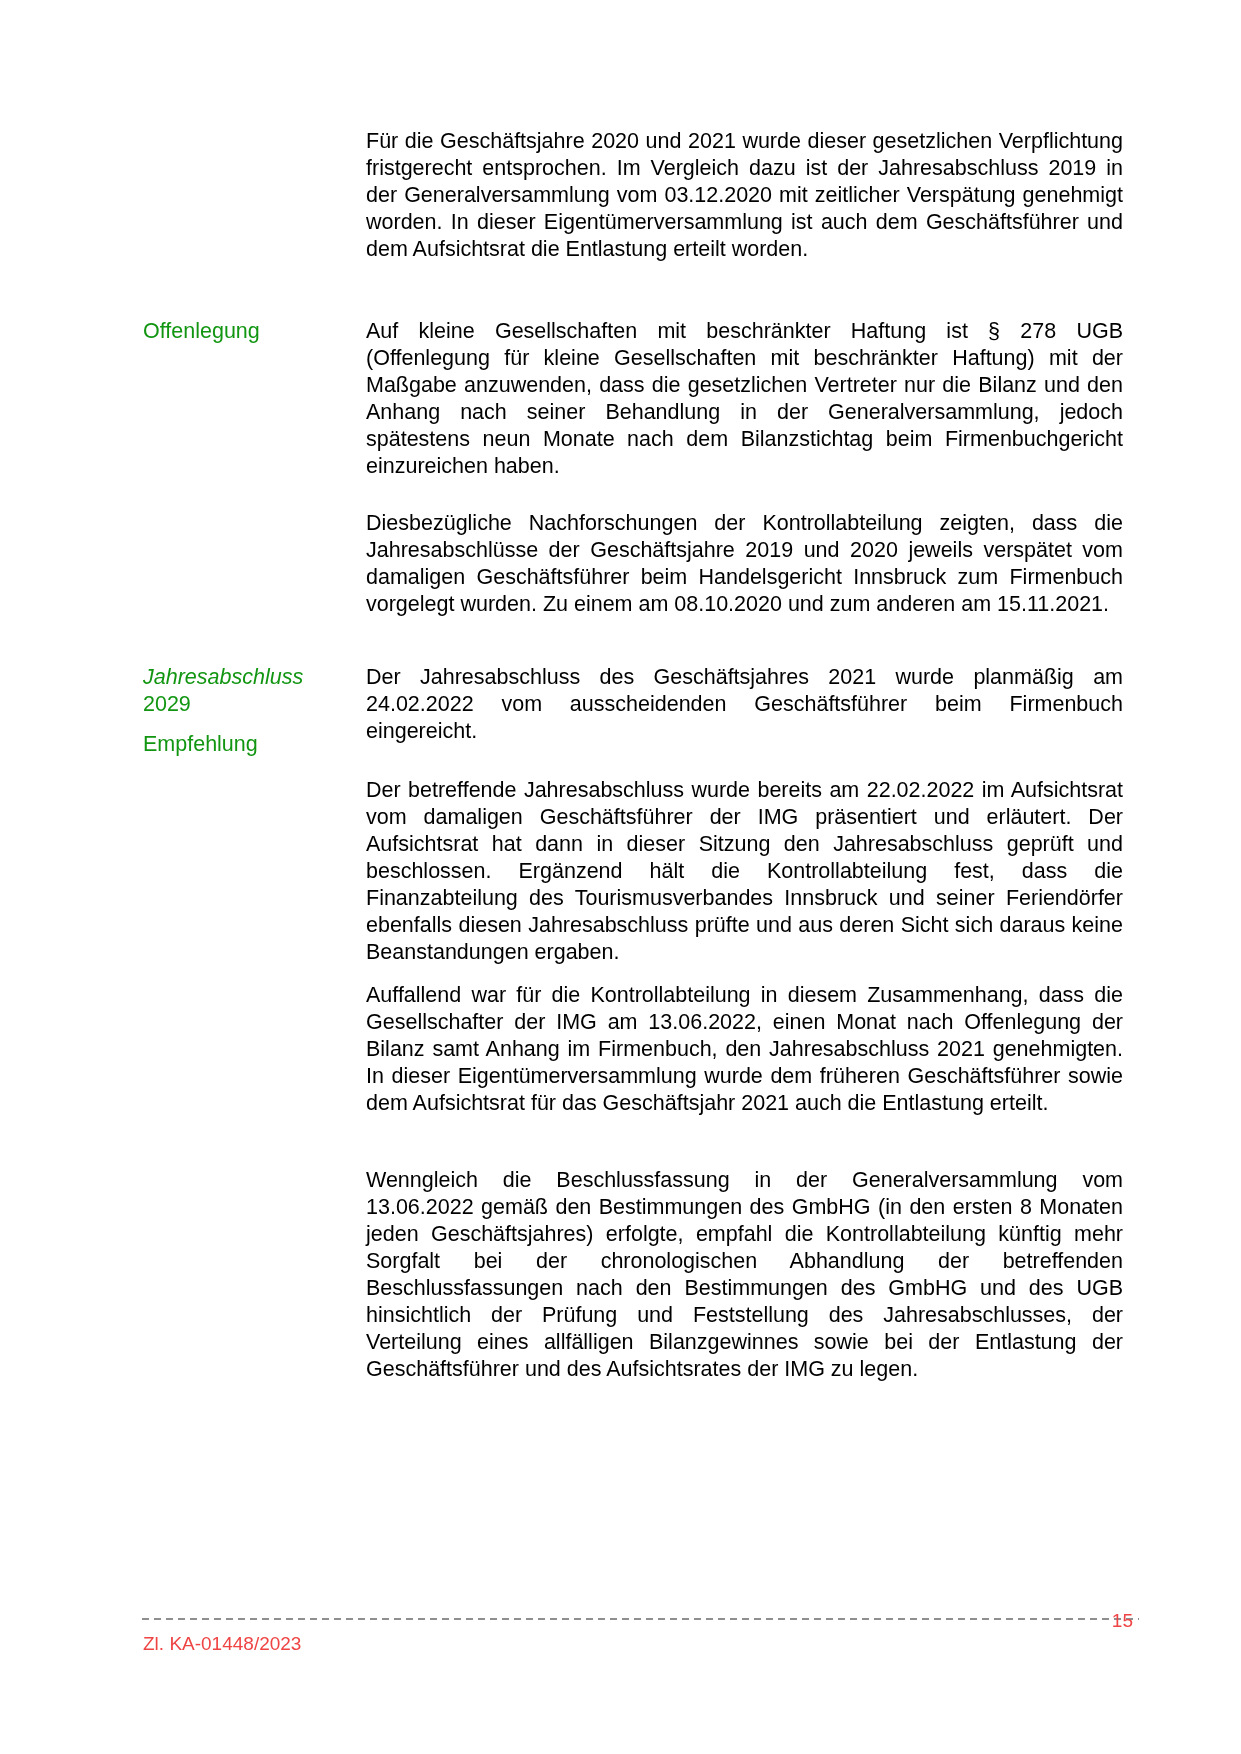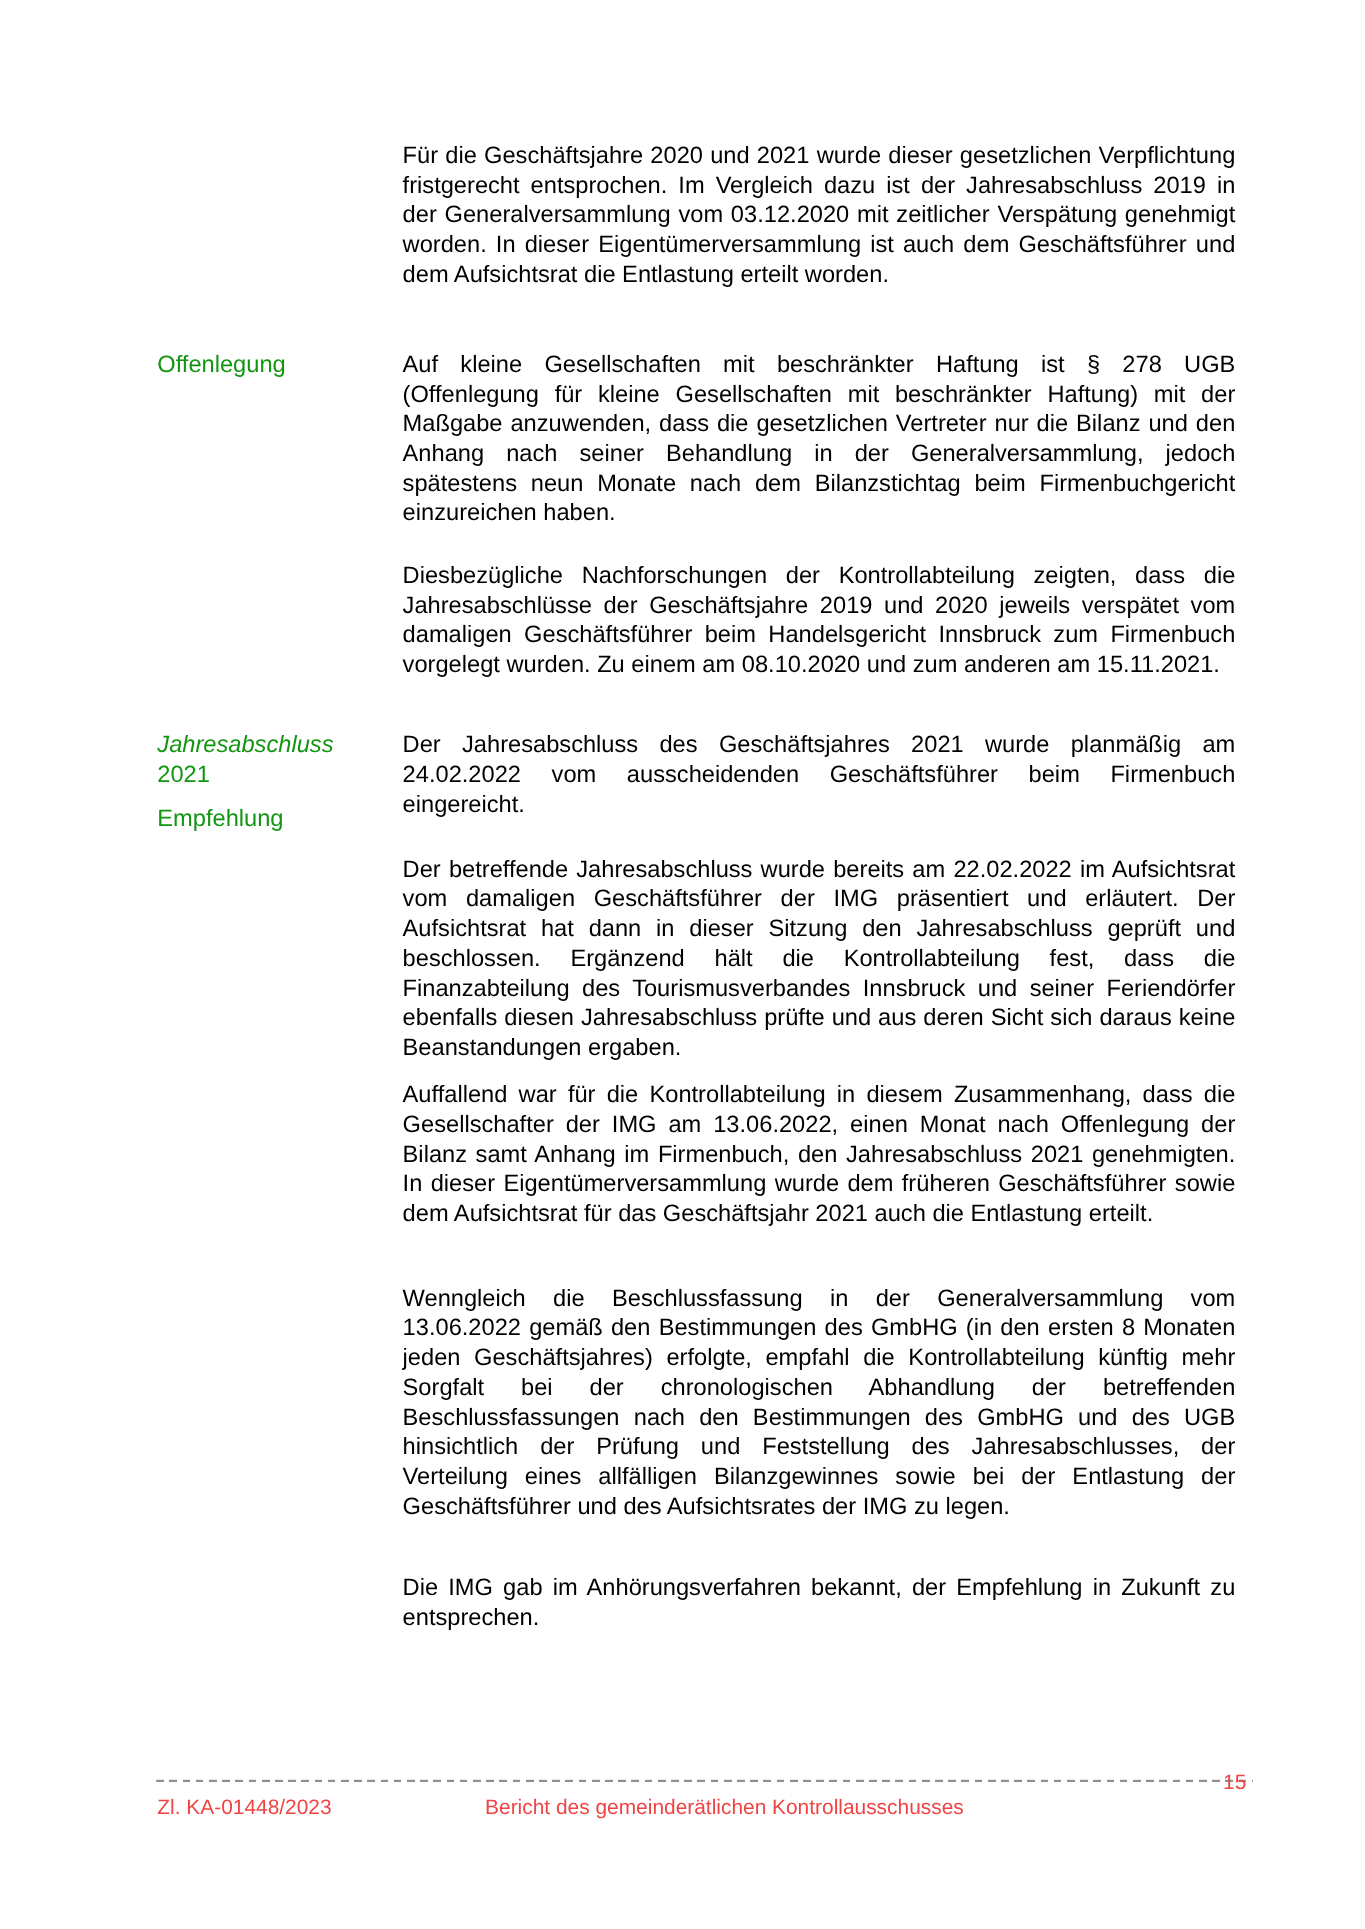--- a/index.html
+++ b/index.html
@@ -60,44 +60,42 @@
 <body>
 
 <div class="page">
 
   <div class="margin-label" style="top:318px;">
     <span>Offenlegung</span>
   </div>
 
   <div class="margin-label" style="top:664px;">
     <span style="display:block;font-style:italic;">Jahresabschluss</span>
-    <span style="display:block;">2021</span>
+    <span style="display:block;">2029</span>
   </div>
 
   <div class="margin-label" style="top:731px;">
     <span>Empfehlung</span>
   </div>
 
   <div class="body-par" style="top:128px;">Für die Geschäftsjahre 2020 und 2021 wurde dieser gesetzlichen Verpflichtung fristgerecht entsprochen. Im Vergleich dazu ist der Jahresabschluss 2019 in der Generalversammlung vom 03.12.2020 mit zeitlicher Verspätung genehmigt worden. In dieser Eigentümer­versammlung ist auch dem Geschäftsführer und dem Aufsichtsrat die Entlastung erteilt worden.</div>
 
   <div class="body-par" style="top:318px;">Auf kleine Gesellschaften mit beschränkter Haftung ist § 278 UGB (Offenlegung für kleine Gesellschaften mit beschränkter Haftung) mit der Maßgabe anzuwenden, dass die gesetzlichen Vertreter nur die Bilanz und den Anhang nach seiner Behandlung in der General­versammlung, jedoch spätestens neun Monate nach dem Bilanz­stichtag beim Firmenbuchgericht einzureichen haben.</div>
 
   <div class="body-par" style="top:510px;">Diesbezügliche Nachforschungen der Kontrollabteilung zeigten, dass die Jahresabschlüsse der Geschäftsjahre 2019 und 2020 jeweils verspätet vom damaligen Geschäftsführer beim Handelsgericht Inns­bruck zum Firmenbuch vorgelegt wurden. Zu einem am 08.10.2020 und zum anderen am 15.11.2021.</div>
 
   <div class="body-par" style="top:664px;">Der Jahresabschluss des Geschäftsjahres 2021 wurde planmäßig am 24.02.2022 vom ausscheidenden Geschäftsführer beim Firmenbuch eingereicht.</div>
 
   <div class="body-par" style="top:777px;">Der betreffende Jahresabschluss wurde bereits am 22.02.2022 im Aufsichtsrat vom damaligen Geschäftsführer der IMG präsentiert und erläutert. Der Aufsichtsrat hat dann in dieser Sitzung den Jahres­abschluss geprüft und beschlossen. Ergänzend hält die Kontroll­abteilung fest, dass die Finanzabteilung des Tourismusverbandes Innsbruck und seiner Feriendörfer ebenfalls diesen Jahresabschluss prüfte und aus deren Sicht sich daraus keine Beanstandungen ergaben.</div>
 
   <div class="body-par" style="top:982px;">Auffallend war für die Kontrollabteilung in diesem Zusammenhang, dass die Gesellschafter der IMG am 13.06.2022, einen Monat nach Offenlegung der Bilanz samt Anhang im Firmenbuch, den Jahres­abschluss 2021 genehmigten. In dieser Eigentümerversammlung wurde dem früheren Geschäftsführer sowie dem Aufsichtsrat für das Geschäftsjahr 2021 auch die Entlastung erteilt.</div>
 
   <div class="body-par" style="top:1167px;">Wenngleich die Beschlussfassung in der Generalversammlung vom 13.06.2022 gemäß den Bestimmungen des GmbHG (in den ersten 8 Monaten jeden Geschäftsjahres) erfolgte, empfahl die Kontroll­abteilung künftig mehr Sorgfalt bei der chronologischen Abhandlung der betreffenden Beschlussfassungen nach den Bestimmungen des GmbHG und des UGB hinsichtlich der Prüfung und Feststellung des Jahresabschlusses, der Verteilung eines allfälligen Bilanzgewinnes sowie bei der Entlastung der Geschäftsführer und des Aufsichtsrates der IMG zu legen.</div>
 
-  <div class="body-par" style="top:1430px;">Die IMG gab im Anhörungsverfahren bekannt, der Empfehlung in Zukunft zu entsprechen.</div>
 
   <div class="footer-divider"></div>
 
   <div class="footer-text footer-ref">Zl. KA-01448/2023</div>
 
-  <div class="footer-text footer-title">Bericht des gemeinderätlichen Kontrollausschusses</div>
 
   <div class="footer-text footer-page">15</div>
 
 </div>
 
 </body></html>

